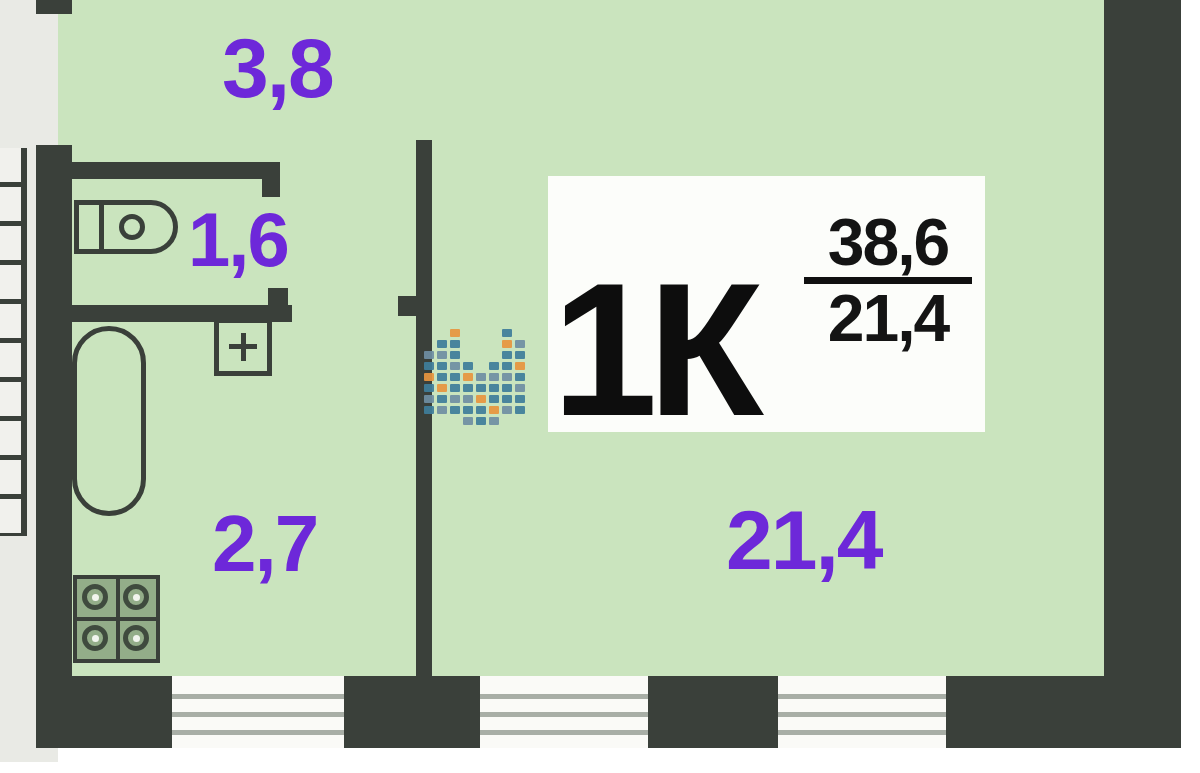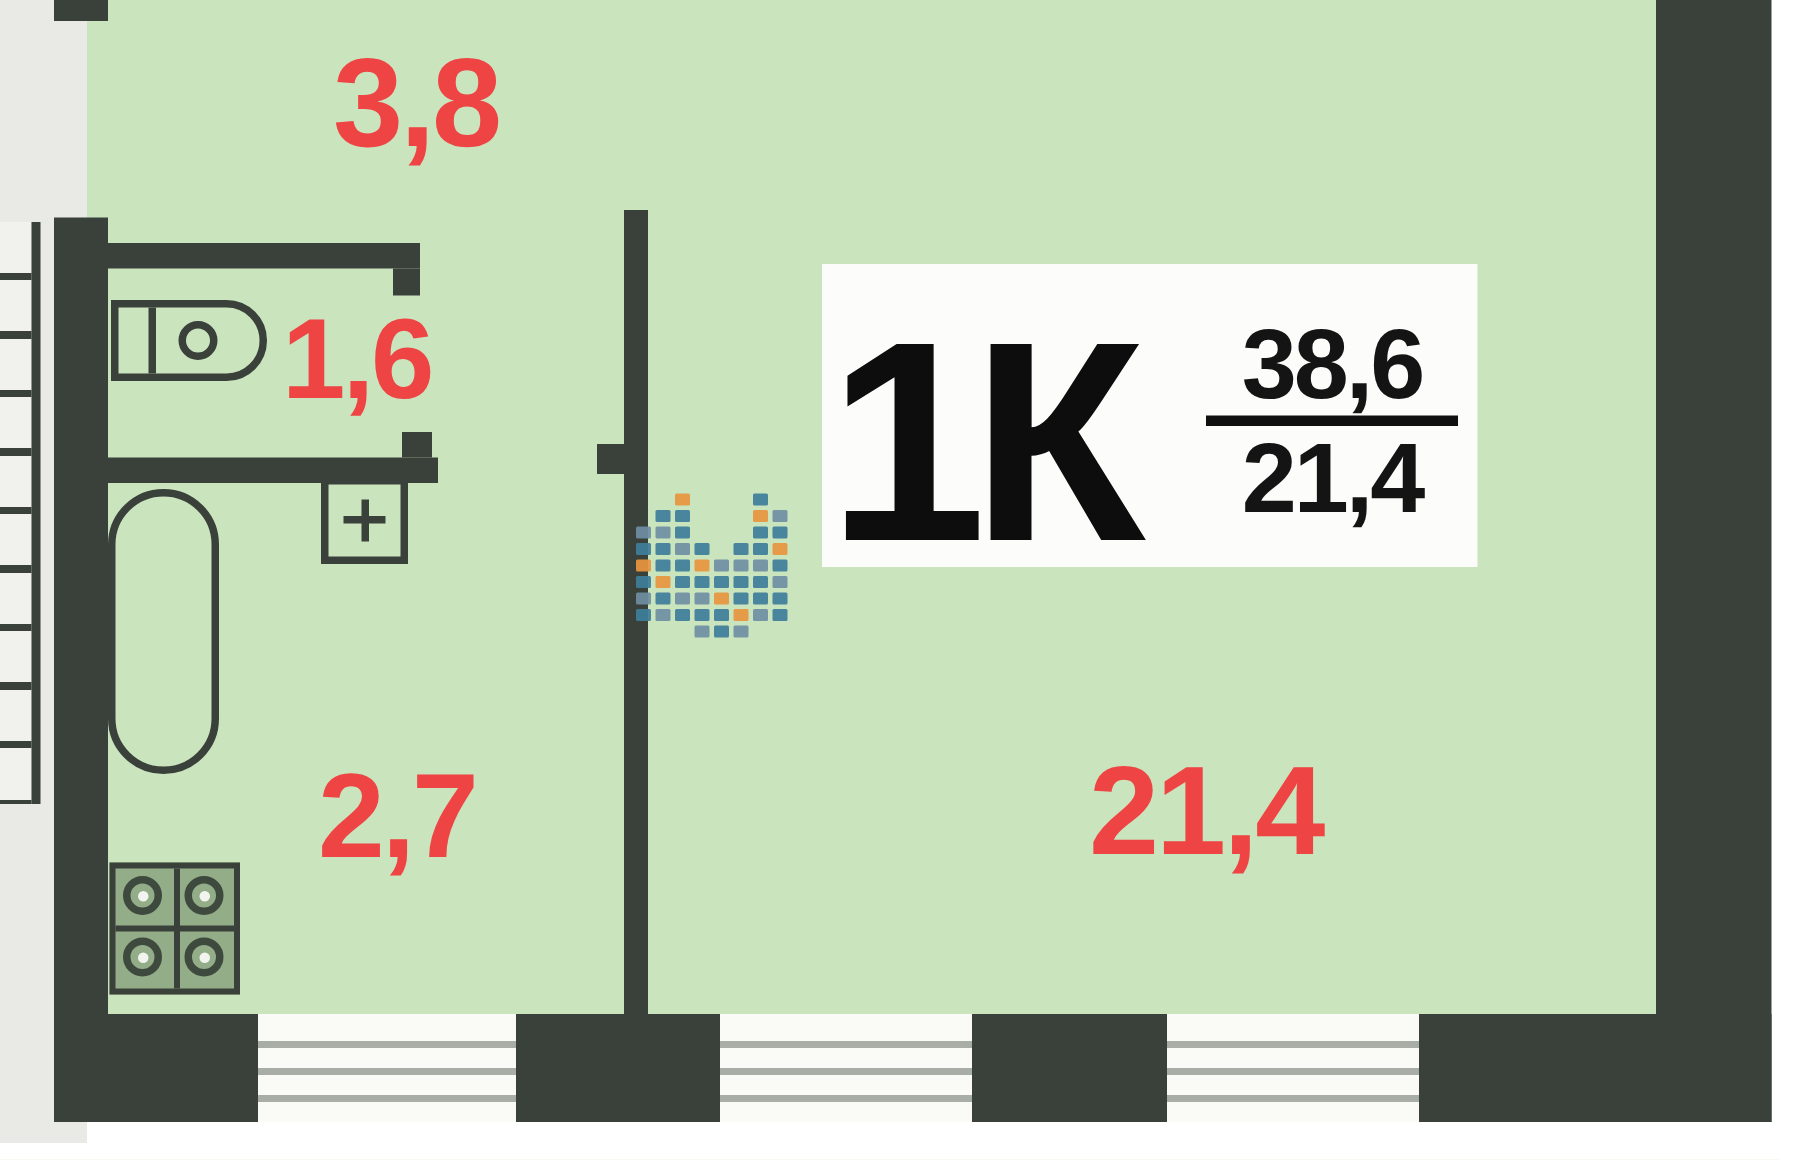--- a/index.html
+++ b/index.html
@@ -51,27 +51,27 @@
   .stove{left:73px;top:575px;width:87px;height:88px;background:#93ad89;
     border:4px solid #3a403a;box-sizing:border-box;}
   .stove-div-v{left:39px;top:0;width:4px;height:80px;background:#3a403a;}
   .stove-div-h{left:0;top:38px;width:79px;height:4px;background:#3a403a;}
   .burner{width:26px;height:26px;border:5px solid #3f4a3e;border-radius:50%;
     box-sizing:border-box;background:#93ad89;}
   .burner::after{content:"";position:absolute;left:5px;top:5px;width:7px;height:7px;
     border-radius:50%;background:#f2f5ef;}
   .b1{left:5px;top:5px;} .b2{left:46px;top:5px;} .b3{left:5px;top:46px;} .b4{left:46px;top:46px;}
   
-  .dim{font-weight:700;color:#ef4444;letter-spacing:-2px;line-height:1;}
+  .dim{font-weight:700;color:#6d28d9;letter-spacing:-2px;line-height:1;}
   .dim-hall{left:222px;top:26px;font-size:84px;}
   .dim-wc{left:188px;top:202px;font-size:76px;}
   .dim-kitchen{left:212px;top:504px;font-size:80px;}
   .dim-living{left:726px;top:498px;font-size:84px;}
   
-  .info-box{left:548px;top:176px;width:437px;height:202px;background:#fcfdfa;}
+  .info-box{left:548px;top:176px;width:437px;height:256px;background:#fcfdfa;}
   .type-label{left:4px;bottom:8px;font-size:190px;line-height:150px;font-weight:700;
     letter-spacing:-10px;color:#0d0d0d;}
   .fraction{left:256px;top:34px;width:168px;text-align:center;color:#141414;}
   .frac-num{font-size:66px;line-height:64px;font-weight:700;letter-spacing:-2px;}
   .frac-bar{height:7px;background:#101010;margin:3px 0 2px 0;}
   
   .brand-text{left:540px;top:377px;font-size:43px;font-weight:700;letter-spacing:1px;
     color:#6e92a7;opacity:.85;line-height:1;}
   .logo{left:424px;top:329px;width:106px;height:102px;opacity:.92;}
   .logo-sq{position:absolute;width:10px;height:8px;border-radius:1px;}

